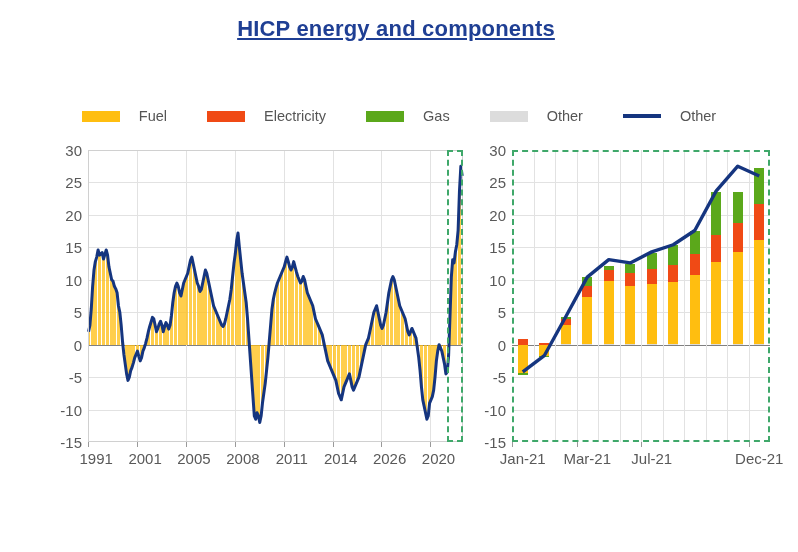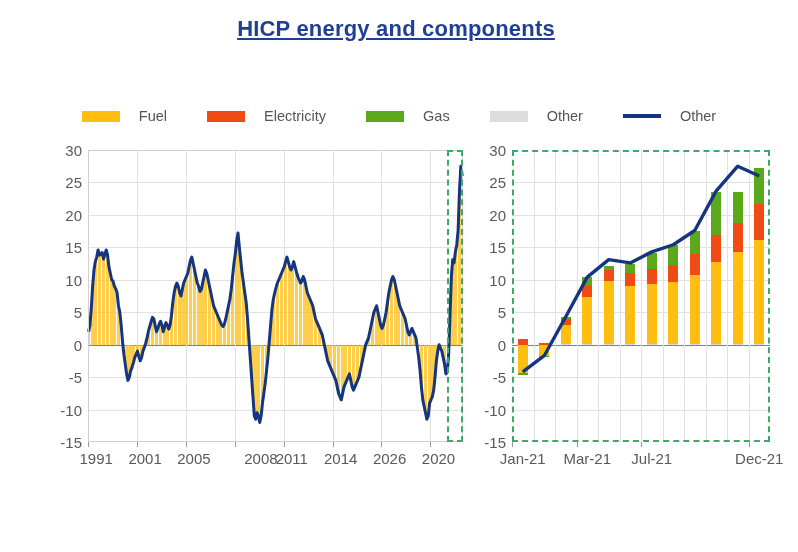--- a/index.html
+++ b/index.html
@@ -401,21 +401,21 @@
       <div class="ytick" style="top: 247.333px; right: 388px;">15</div>
       <div class="ytick" style="top: 214.889px; right: 388px;">20</div>
       <div class="ytick" style="top: 182.444px; right: 388px;">25</div>
       <div class="ytick" style="top: 150px; right: 388px;">30</div>
       <div class="xtick" style="left: 56.1522px; top: 450px;">1991</div>
       <div class="xtickmark" style="left: 48px; top: 442px; height: 5px;"></div>
       <div class="xtick" style="left: 105.065px; top: 450px;">2001</div>
       <div class="xtickmark" style="left: 96.913px; top: 442px; height: 5px;"></div>
       <div class="xtick" style="left: 153.978px; top: 450px;">2005</div>
       <div class="xtickmark" style="left: 145.826px; top: 442px; height: 5px;"></div>
-      <div class="xtick" style="left: 202.891px; top: 450px; margin-left: 18px;">2008</div>
+      <div class="xtick" style="left: 202.891px; top: 450px;">2008</div>
       <div class="xtickmark" style="left: 194.739px; top: 442px; height: 5px;"></div>
       <div class="xtick" style="left: 251.804px; top: 450px;">2011</div>
       <div class="xtickmark" style="left: 243.652px; top: 442px; height: 5px;"></div>
       <div class="xtick" style="left: 300.717px; top: 450px;">2014</div>
       <div class="xtickmark" style="left: 292.565px; top: 442px; height: 5px;"></div>
       <div class="xtick" style="left: 349.63px; top: 450px;">2026</div>
       <div class="xtickmark" style="left: 341.478px; top: 442px; height: 5px;"></div>
       <div class="xtick" style="left: 398.543px; top: 450px;">2020</div>
       <div class="xtickmark" style="left: 390.391px; top: 442px; height: 5px;"></div>
     </div>

